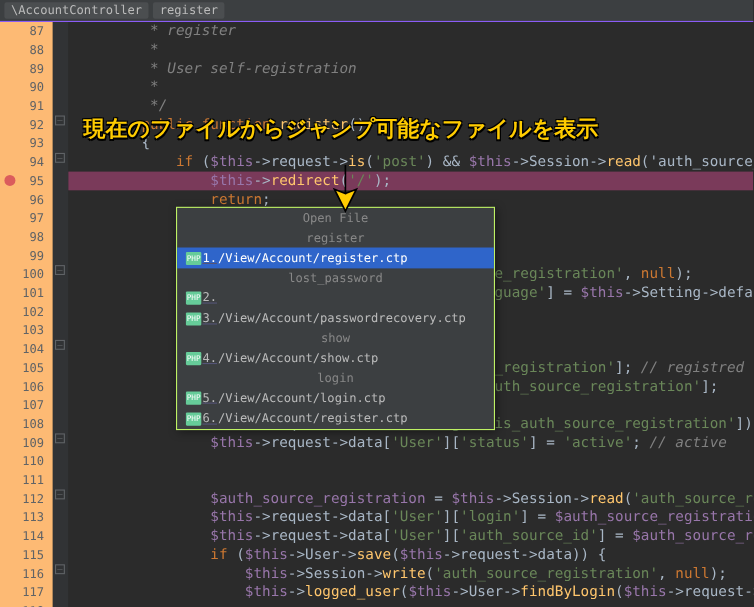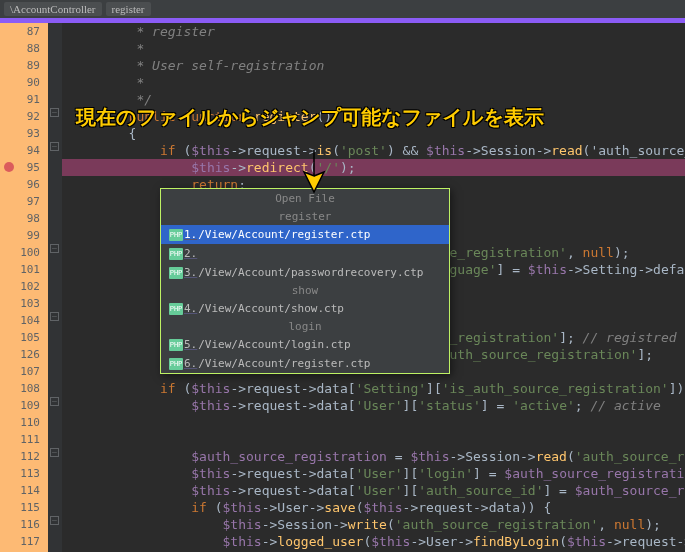--- a/index.html
+++ b/index.html
@@ -8,26 +8,25 @@
       font-size: 12px;
       background: #2b2b2b;
       color: #a9b7c6;
       width: 685px;
       height: 552px;
       overflow: hidden;
       position: relative;
     }
     .breadcrumb {
       background: #3c3f41;
-      border-bottom: 5px solid #8b5cf6;
+      border-bottom: 1px solid #8b5cf6;
       padding: 2px 4px;
       display: flex;
       gap: 4px;
       font-size: 11px;
-      font-family: Liberation Serif, serif;
     }
     .breadcrumb-item {
       background: #4b4e50;
       padding: 1px 6px;
       border-radius: 2px;
       color: #bbb;
     }
     .editor {
       display: flex;
       height: calc(100% - 20px);
@@ -169,21 +168,21 @@
       <div class="gutter-line">96</div>
       <div class="gutter-line">97</div>
       <div class="gutter-line">98</div>
       <div class="gutter-line">99</div>
       <div class="gutter-line">100</div>
       <div class="gutter-line">101</div>
       <div class="gutter-line">102</div>
       <div class="gutter-line">103</div>
       <div class="gutter-line">104</div>
       <div class="gutter-line">105</div>
-      <div class="gutter-line">126</div>
+      <div class="gutter-line">106</div>
       <div class="gutter-line">107</div>
       <div class="gutter-line">108</div>
       <div class="gutter-line">109</div>
       <div class="gutter-line">110</div>
       <div class="gutter-line">111</div>
       <div class="gutter-line">112</div>
       <div class="gutter-line">113</div>
       <div class="gutter-line">114</div>
       <div class="gutter-line">115</div>
       <div class="gutter-line">116</div>
@@ -249,20 +248,21 @@
 
 <div class="popup">
   <div class="popup-title">Open File</div>
   <div id="popup-body">
       <div class="popup-section">register</div>
       <div class="popup-item selected">
         <span class="popup-icon">PHP</span>
         <span class="underline">1.</span>
         <span> /View/Account/register.ctp</span>
       </div>
+      <div class="popup-section">lost_password</div>
       <div class="popup-item">
         <span class="popup-icon">PHP</span>
         <span class="underline">2.</span>
       </div>
       <div class="popup-item">
         <span class="popup-icon">PHP</span>
         <span class="underline">3.</span>
         <span> /View/Account/passwordrecovery.ctp</span>
       </div>
       <div class="popup-section">show</div>

